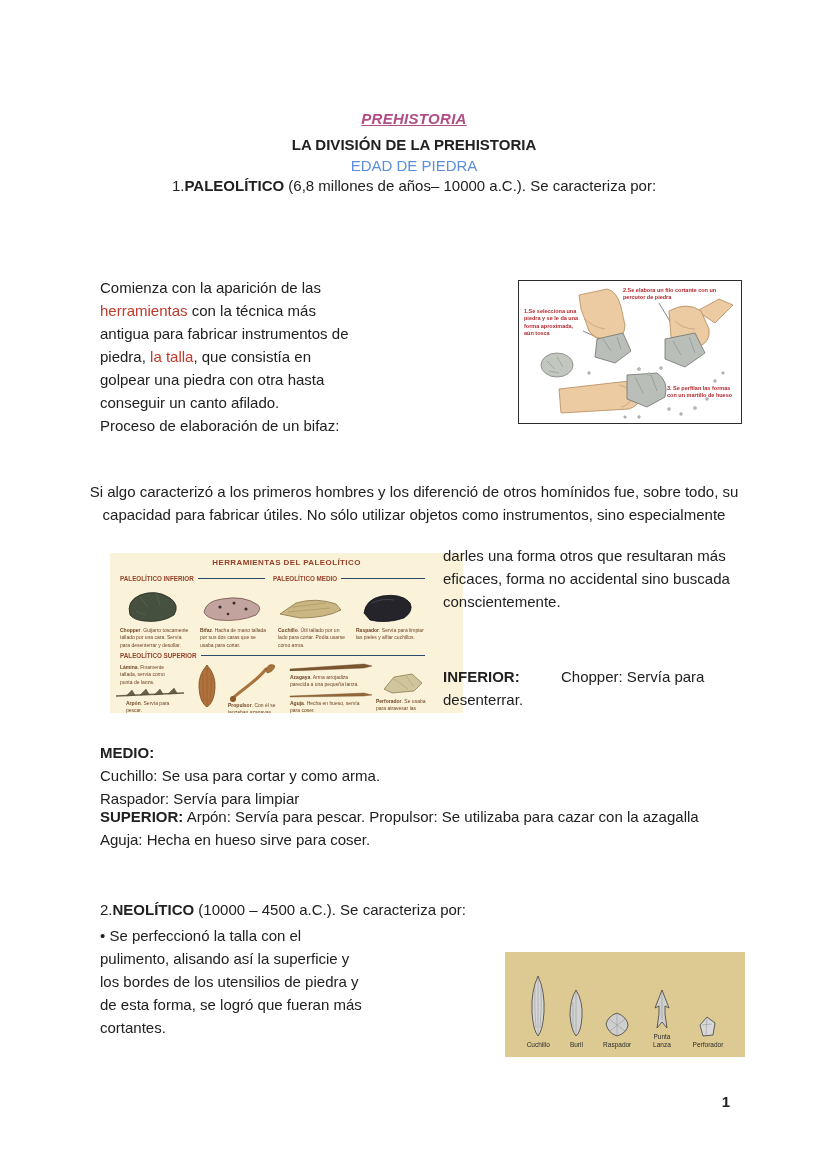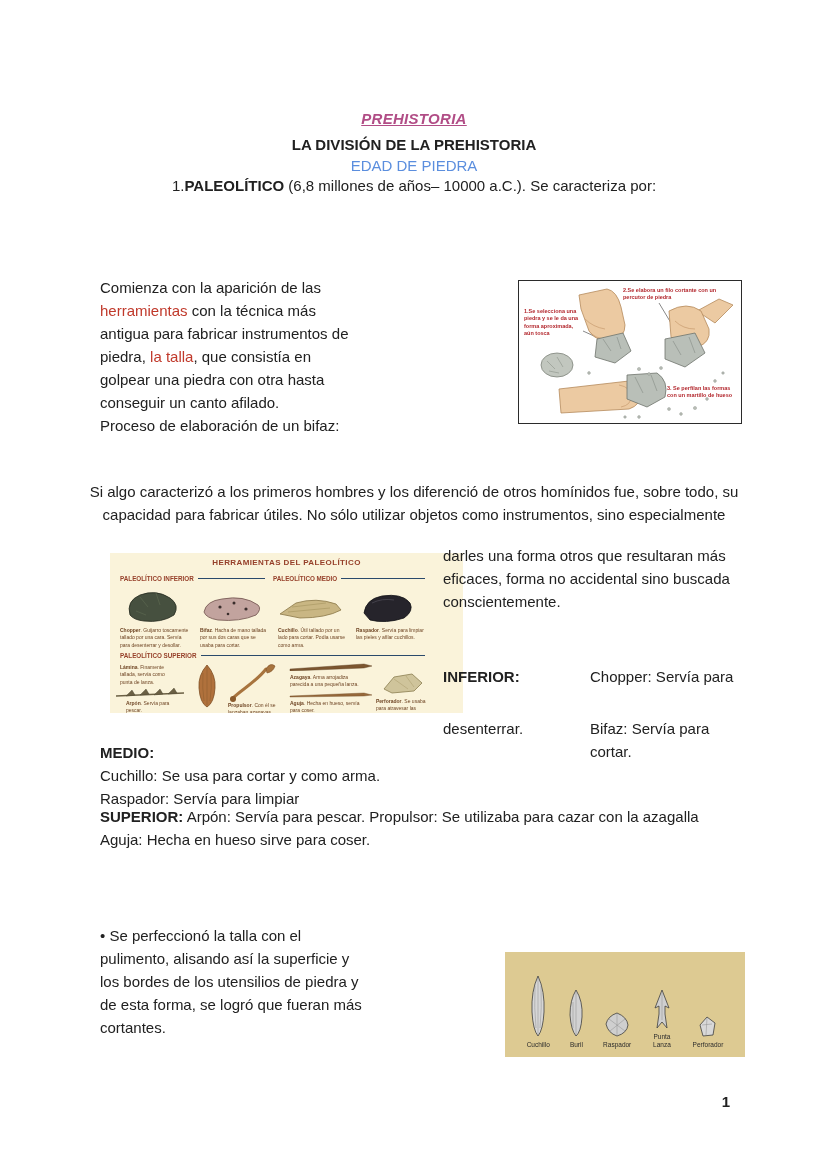--- a/index.html
+++ b/index.html
@@ -36,21 +36,21 @@
   .hf-sec .line{flex:1;border-top:1.6px solid #2a4a6b;margin-left:4px;min-width:20px;}
   #hf-sec1{left:10px;top:22px;width:145px;}
   #hf-sec2{left:163px;top:22px;width:152px;}
   #hf-sec3{left:10px;top:99px;width:305px;}
   .hf-cap{position:absolute;font-size:5px;line-height:1.45;color:#6e4423;}
   .hf-cap .tname{font-weight:bold;}
   .hf-stone{position:absolute;}
 
   
   #rightcol{position:absolute;left:443px;top:544px;width:312px;line-height:23px;}
-  #inferior-block{margin-top:52px;display:grid;grid-template-columns:118px 1fr;line-height:23px;gap:29px;}
+  #inferior-block{margin-top:52px;display:grid;grid-template-columns:118px 1fr;line-height:23px;}
 
   #medio-block{position:absolute;left:100px;top:741px;display:flex;line-height:23px;flex-direction:column;}
   #medio-block .lbl{width:80px;}
   #medio-block .c1{width:307px;}
 
   #superior-block{position:absolute;left:100px;top:805px;width:655px;line-height:23px;}
 
   #neo-heading{position:absolute;left:100px;top:901px;}
   #neo-bullet{position:absolute;left:100px;top:924px;width:272px;line-height:23px;}
 
@@ -214,37 +214,37 @@
     </svg>
     <div class="hf-cap" style="left:266px;top:145px;width:54px;"><span class="tname">Perforador</span><span>. Se usaba para atravesar las pieles.</span></div>
   </div>
 
   <div id="rightcol">
     <div>darles una forma otros que resultaran más eficaces, forma no accidental sino buscada conscientemente.</div>
     <div id="inferior-block">
       <span class="bold">INFERIOR:</span>
       <span>Chopper: Servía para</span>
       <span>desenterrar.</span>
-      <span>Bifaz: Servía para cortar.</span>
     </div>
   </div>
 
   <div id="medio-block">
     <span class="bold lbl">MEDIO:</span>
     <span class="c1">Cuchillo: Se usa para cortar y como arma.</span>
     <span>
       <div>Raspador: Servía para limpiar</div>
     </span>
   </div>
 
   <div id="superior-block">
     <div><span class="bold">SUPERIOR:</span><span>  Arpón: Servía para pescar.  Propulsor: Se utilizaba para cazar con la azagalla</span></div>
     <div>Aguja: Hecha en hueso sirve para coser.</div>
   </div>
 
+  <div id="neo-heading"><span>2.</span><span class="bold">NEOLÍTICO</span><span> (10000 – 4500 a.C.). Se caracteriza por:</span></div>
   <div id="neo-bullet">• Se perfeccionó la talla con el pulimento, alisando así la superficie y los bordes de los utensilios de piedra y de esta forma, se logró que fueran más cortantes.</div>
 
   <div id="neo-fig">
     <div class="nt">
       <div class="toolbox">
         <svg width="20" height="64" viewBox="0 0 20 64">
           <path d="M10,2 Q17,17 16,38 Q15,56 10,62 Q5,56 4,38 Q3,17 10,2 Z" fill="#d6d6d6" stroke="#3f3f3f" stroke-width="0.8"></path>
           <path d="M10,4 L10,60 M7,12 Q6,34 8,54 M13,12 Q14,34 12,54" stroke="#8e8e8e" stroke-width="0.5" fill="none"></path>
         </svg>
       </div>

